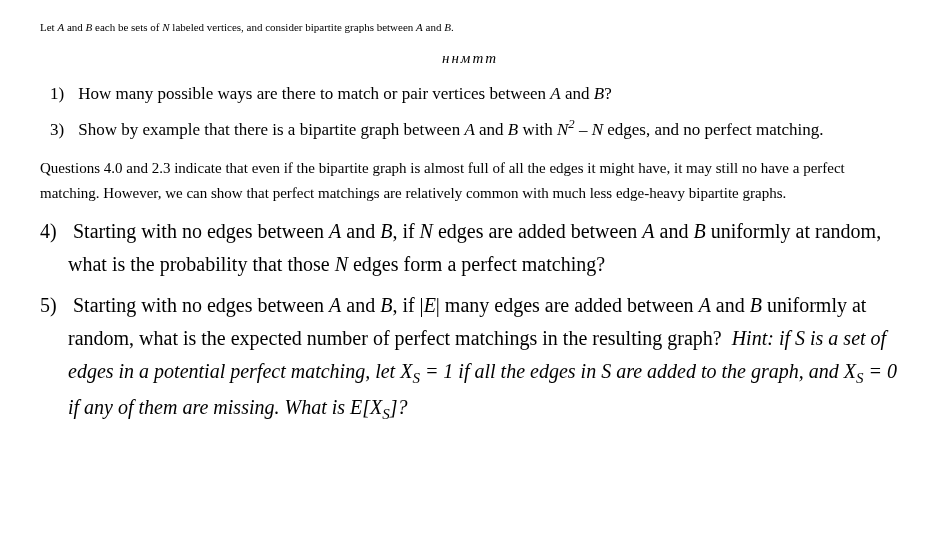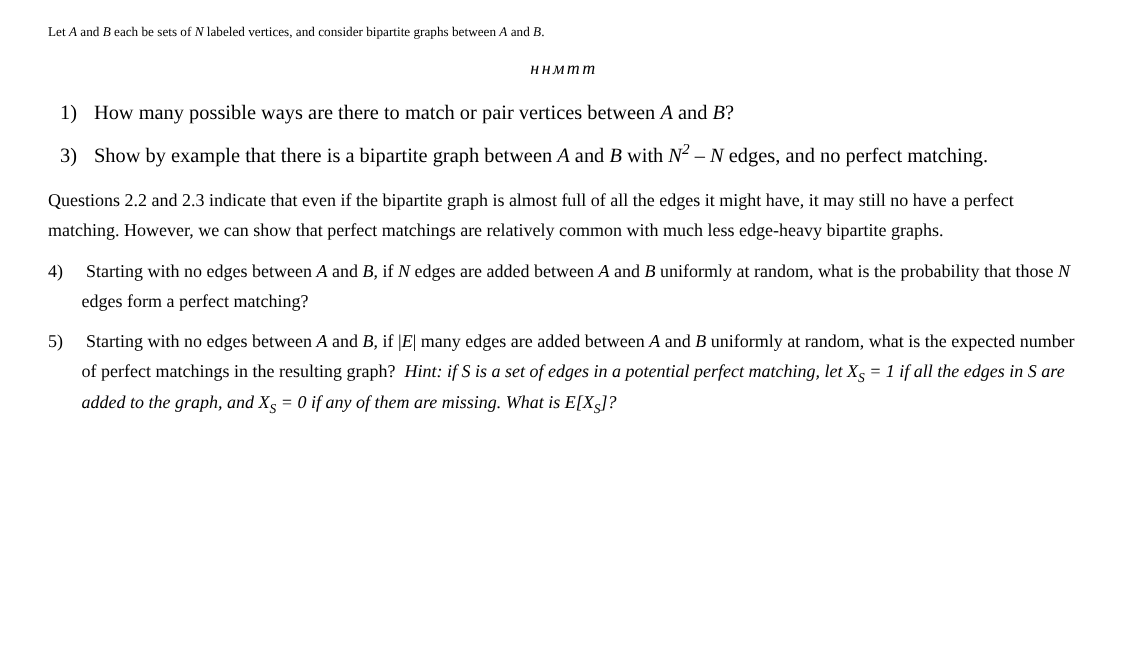--- a/index.html
+++ b/index.html
@@ -51,21 +51,21 @@
 
     .paragraph-block {
       margin: 12px 0 10px 0;
       font-size: 15px;
       line-height: 1.65;
     }
 
     .question-indented {
       margin-left: 28px;
       margin-bottom: 8px;
-      font-size: 15px;
+      font-size: 20px;
       line-height: 1.65;
     }
 
     .question-indented .q-label {
       display: inline-block;
       margin-left: -28px;
       min-width: 28px;
     }
 
     em, .italic {
@@ -109,21 +109,21 @@
 
 
     <div class="question-item">
       <span class="q-number">3)</span>
       Show by example that there is a bipartite graph between <span class="math">A</span> and <span class="math">B</span> with <span class="math">N<span class="math-sup">2</span></span> – <span class="math">N</span> edges, and no perfect matching.
     </div>
 
   </div>
 
   <div class="paragraph-block">
-    Questions 2.2 and 2.3 indicate that even if the bipartite graph is almost full of all the edges it might have, it may still no have a perfect matching. However, we can show that perfect matchings are relatively common with much less edge-heavy bipartite graphs.
+    Questions 4.0 and 2.3 indicate that even if the bipartite graph is almost full of all the edges it might have, it may still no have a perfect matching. However, we can show that perfect matchings are relatively common with much less edge-heavy bipartite graphs.
   </div>
 
   <div>
 
     <div class="question-indented">
       <span class="q-label">4)</span>
       Starting with no edges between <span class="math">A</span> and <span class="math">B</span>, if <span class="math">N</span> edges are added between <span class="math">A</span> and <span class="math">B</span> uniformly at random, what is the probability that those <span class="math">N</span> edges form a perfect matching?
     </div>
 
     <div class="question-indented">

